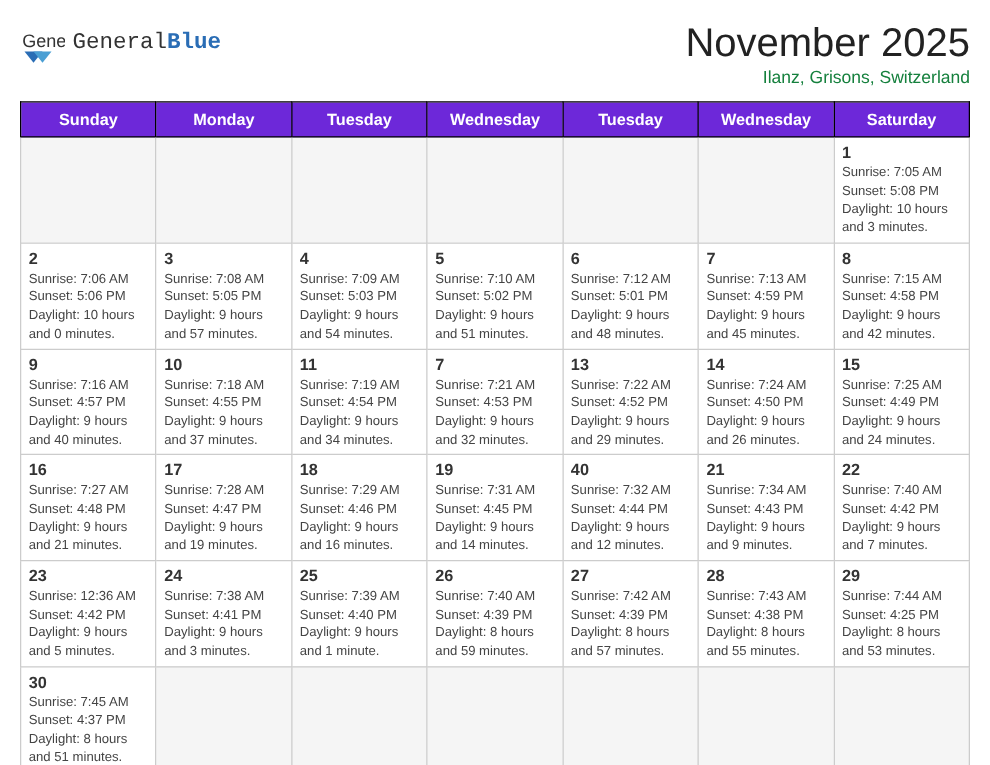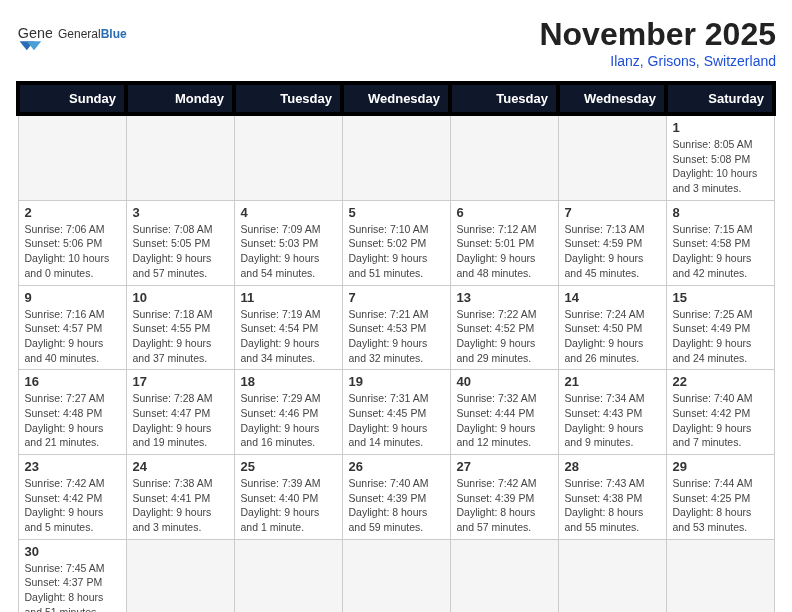--- a/index.html
+++ b/index.html
@@ -23,39 +23,39 @@
     }
     .logo-icon {
       width: 36px;
       height: 36px;
     }
     .title-area {
       text-align: right;
     }
     .month-title {
       font-size: 32px;
-      font-weight: bold;
+      font-weight: normal;
       color: #222;
     }
     .location {
       font-size: 14px;
-      color: #1d4ed8;
+      color: #15803d;
     }
     .calendar {
       width: 100%;
       border-collapse: collapse;
       border: 1px solid #ccc;
     }
     .calendar th {
-      background-color: #0f172a;
+      background-color: #6d28d9;
       color: #fff;
       font-size: 13px;
       padding: 6px 8px;
-      text-align: right;
-      border: 4px solid #000000;
+      text-align: center;
+      border: 1px solid #000000;
     }
     .calendar td {
       vertical-align: top;
       border: 1px solid #ccc;
       padding: 4px 6px;
       width: calc(100% / 7);
       min-height: 80px;
       font-size: 11px;
       color: #333;
       background: #fff;
@@ -82,21 +82,21 @@
 
 <div class="header-area">
   <div class="logo">
     <svg class="logo-icon" viewBox="0 0 40 40" xmlns="http://www.w3.org/2000/svg">
       <text x="2" y="24" font-size="16" font-family="Arial" fill="#333" font-weight="normal">General</text>
 
       <polygon points="4,28 20,28 12,38" fill="#2a6db5"></polygon>
       <polygon points="12,28 28,28 20,38" fill="#4a9fd4"></polygon>
     </svg>
     <div>
-      <div style="font-size:12px; color:#333; line-height:1;">
+      <div style="font-size:18px; color:#333; line-height:1;font-family:Liberation Mono, monospace;">
         <span style="font-weight:normal;">General</span><span style="font-weight:bold; color:#2a6db5;">Blue</span>
       </div>
     </div>
   </div>
   <div class="title-area">
     <div class="month-title">November 2025</div>
     <div class="location">Ilanz, Grisons, Switzerland</div>
   </div>
 </div>
 
@@ -115,21 +115,21 @@
   <tbody id="calendar-body">
   <tr>
         <td class="empty"></td>
         <td class="empty"></td>
         <td class="empty"></td>
         <td class="empty"></td>
         <td class="empty"></td>
         <td class="empty"></td>
         <td>
           <div class="day-number">1</div>
-          <div class="day-info">Sunrise: 8:05 AM
+          <div class="day-info">Sunrise: 7:05 AM
 Sunset: 5:08 PM
 Daylight: 10 hours
 and 3 minutes.</div>
         </td>
       </tr>
       <tr>
         <td>
           <div class="day-number">2</div>
           <div class="day-info">Sunrise: 7:06 AM
 Sunset: 5:06 PM
@@ -277,21 +277,21 @@
           <div class="day-number">22</div>
           <div class="day-info">Sunrise: 7:40 AM
 Sunset: 4:42 PM
 Daylight: 9 hours
 and 7 minutes.</div>
         </td>
       </tr>
       <tr>
         <td>
           <div class="day-number">23</div>
-          <div class="day-info">Sunrise: 7:42 AM
+          <div class="day-info">Sunrise: 12:36 AM
 Sunset: 4:42 PM
 Daylight: 9 hours
 and 5 minutes.</div>
         </td>
         <td>
           <div class="day-number">24</div>
           <div class="day-info">Sunrise: 7:38 AM
 Sunset: 4:41 PM
 Daylight: 9 hours
 and 3 minutes.</div>

